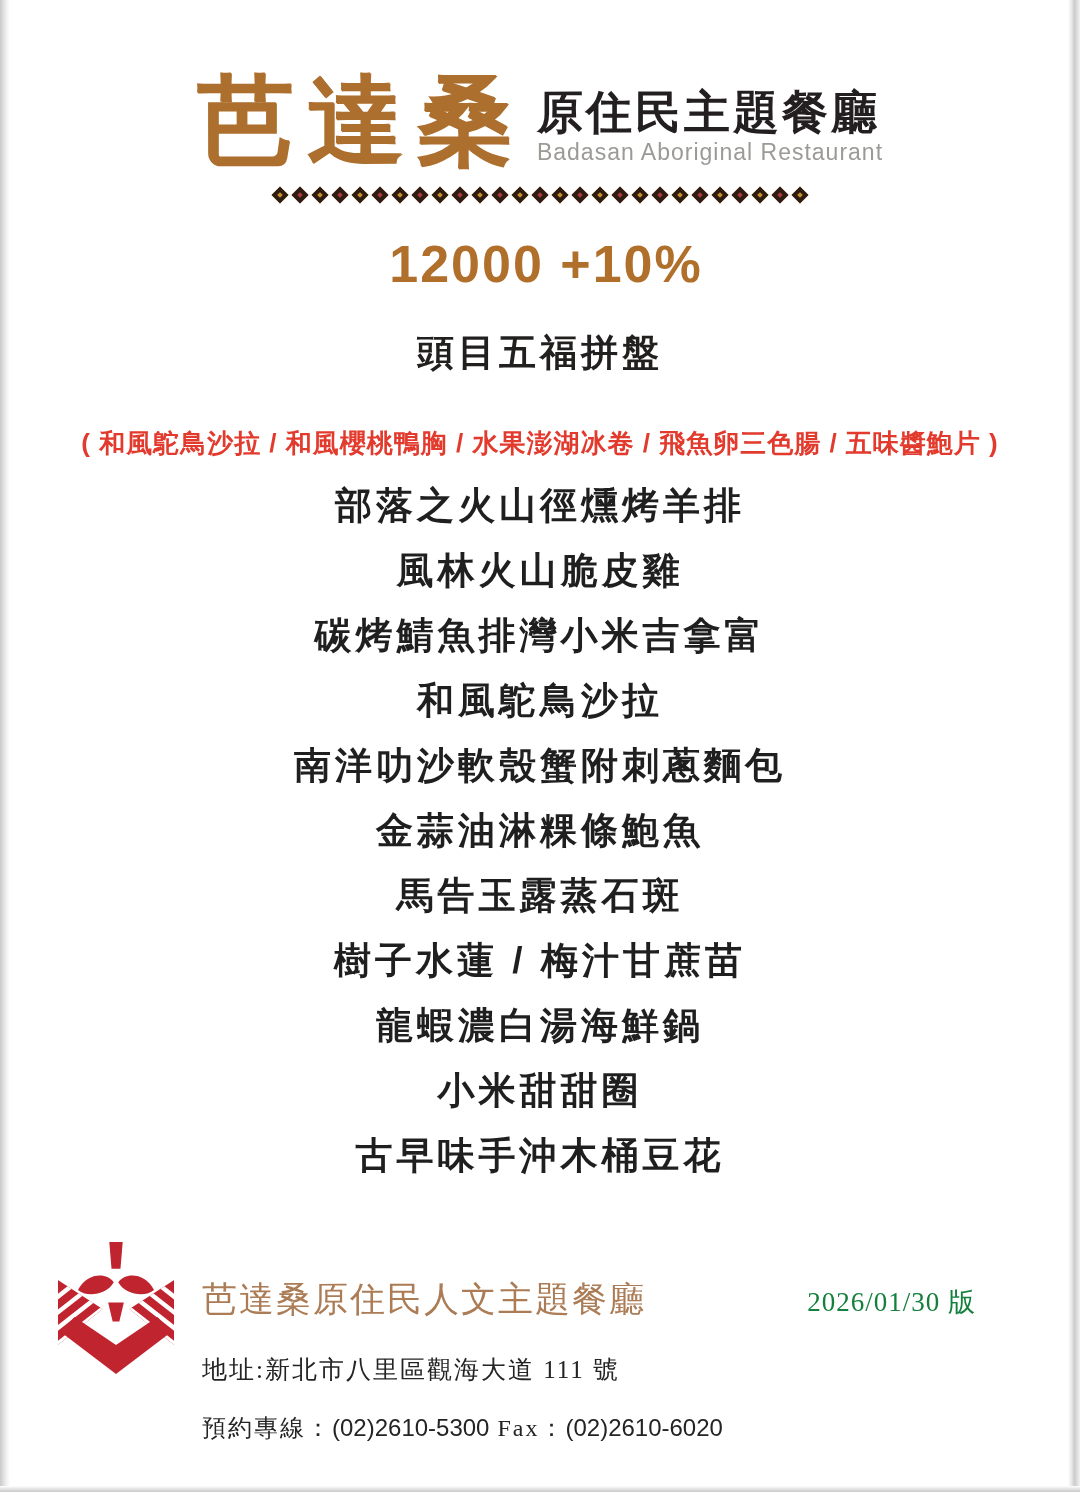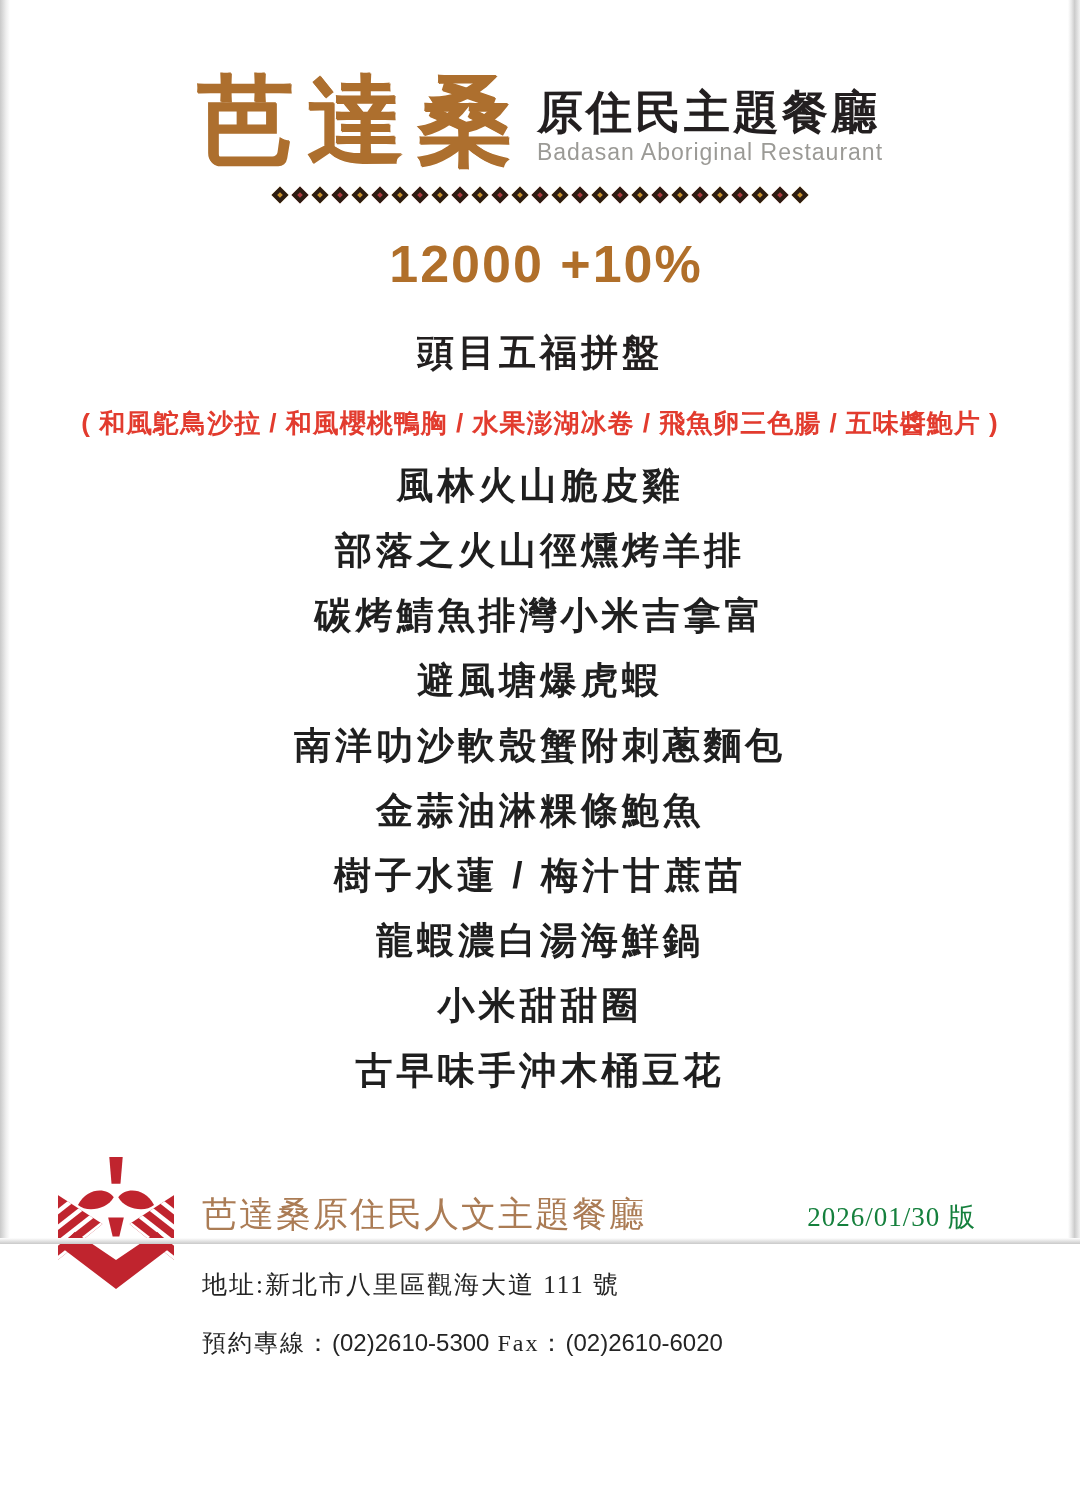--- a/index.html
+++ b/index.html
@@ -5,21 +5,21 @@
   * { margin: 0; padding: 0; box-sizing: border-box; }
   html, body { background: #ffffff; }
   body {
     width: 1080px; height: 1492px;
     font-family: "Liberation Sans", "DejaVu Sans", sans-serif;
     color: #221f1f;
     overflow: hidden;
     position: relative;
   }
   .page {
-    width: 1080px; height: 1244px;
+    width: 1080px; height: 1492px;
     background: #ffffff;
     position: relative;
     padding-top: 72px;
   }
   
   .edge-left {
     position: absolute; left: 0; top: 0; width: 10px; height: 100%;
     background: linear-gradient(to right, #c9c9c9, #eeeeee 60%, #ffffff);
   }
   .edge-right {
@@ -67,21 +67,21 @@
   
   .price {
     margin-top: 24px; text-align: center;
     font-size: 52px; font-weight: 700; color: #b06f2a; letter-spacing: 2px; margin-left: 12px;
   }
   .first-course {
     margin-top: 34px; text-align: center;
     font-size: 37px; font-weight: 700; color: #221f1f; letter-spacing: 4px;
   }
   .platter-detail {
-    margin-top: 28px; text-align: center;
+    margin-top: 48px; text-align: center;
     font-size: 26px; font-weight: 700; color: #e23b2e; letter-spacing: 1px;
   }
   .items {
     list-style: none; margin-top: 12px; text-align: center;
   }
   .items li {
     height: 65px; line-height: 65px;
     font-size: 37px; font-weight: 700; color: #1f1f1f; letter-spacing: 4px;
   }
 
@@ -166,26 +166,27 @@
       <span class="diamond gold"></span>
     </div>
 
   <div class="price">12000 +10%</div>
 
   <div class="first-course">頭目五福拼盤</div>
 
   <div class="platter-detail">( 和風鴕鳥沙拉 / 和風櫻桃鴨胸 / 水果澎湖冰卷 / 飛魚卵三色腸 / 五味醬鮑片 )</div>
 
   <ul class="items" id="menu-items">
+      <li>部落之火山徑燻烤羊排</li>
       <li>風林火山脆皮雞</li>
-      <li>部落之火山徑燻烤羊排</li>
       <li>碳烤鯖魚排灣小米吉拿富</li>
-      <li>避風塘爆虎蝦</li>
+      <li>和風鴕鳥沙拉</li>
       <li>南洋叻沙軟殼蟹附刺蔥麵包</li>
       <li>金蒜油淋粿條鮑魚</li>
+      <li>馬告玉露蒸石斑</li>
       <li>樹子水蓮 / 梅汁甘蔗苗</li>
       <li>龍蝦濃白湯海鮮鍋</li>
       <li>小米甜甜圈</li>
       <li>古早味手沖木桶豆花</li>
     </ul>
 
   <div class="footer">
     <svg class="emblem" width="120" height="132" viewBox="0 0 104 118" aria-hidden="true">
       <defs>
         <clipPath id="lw">

